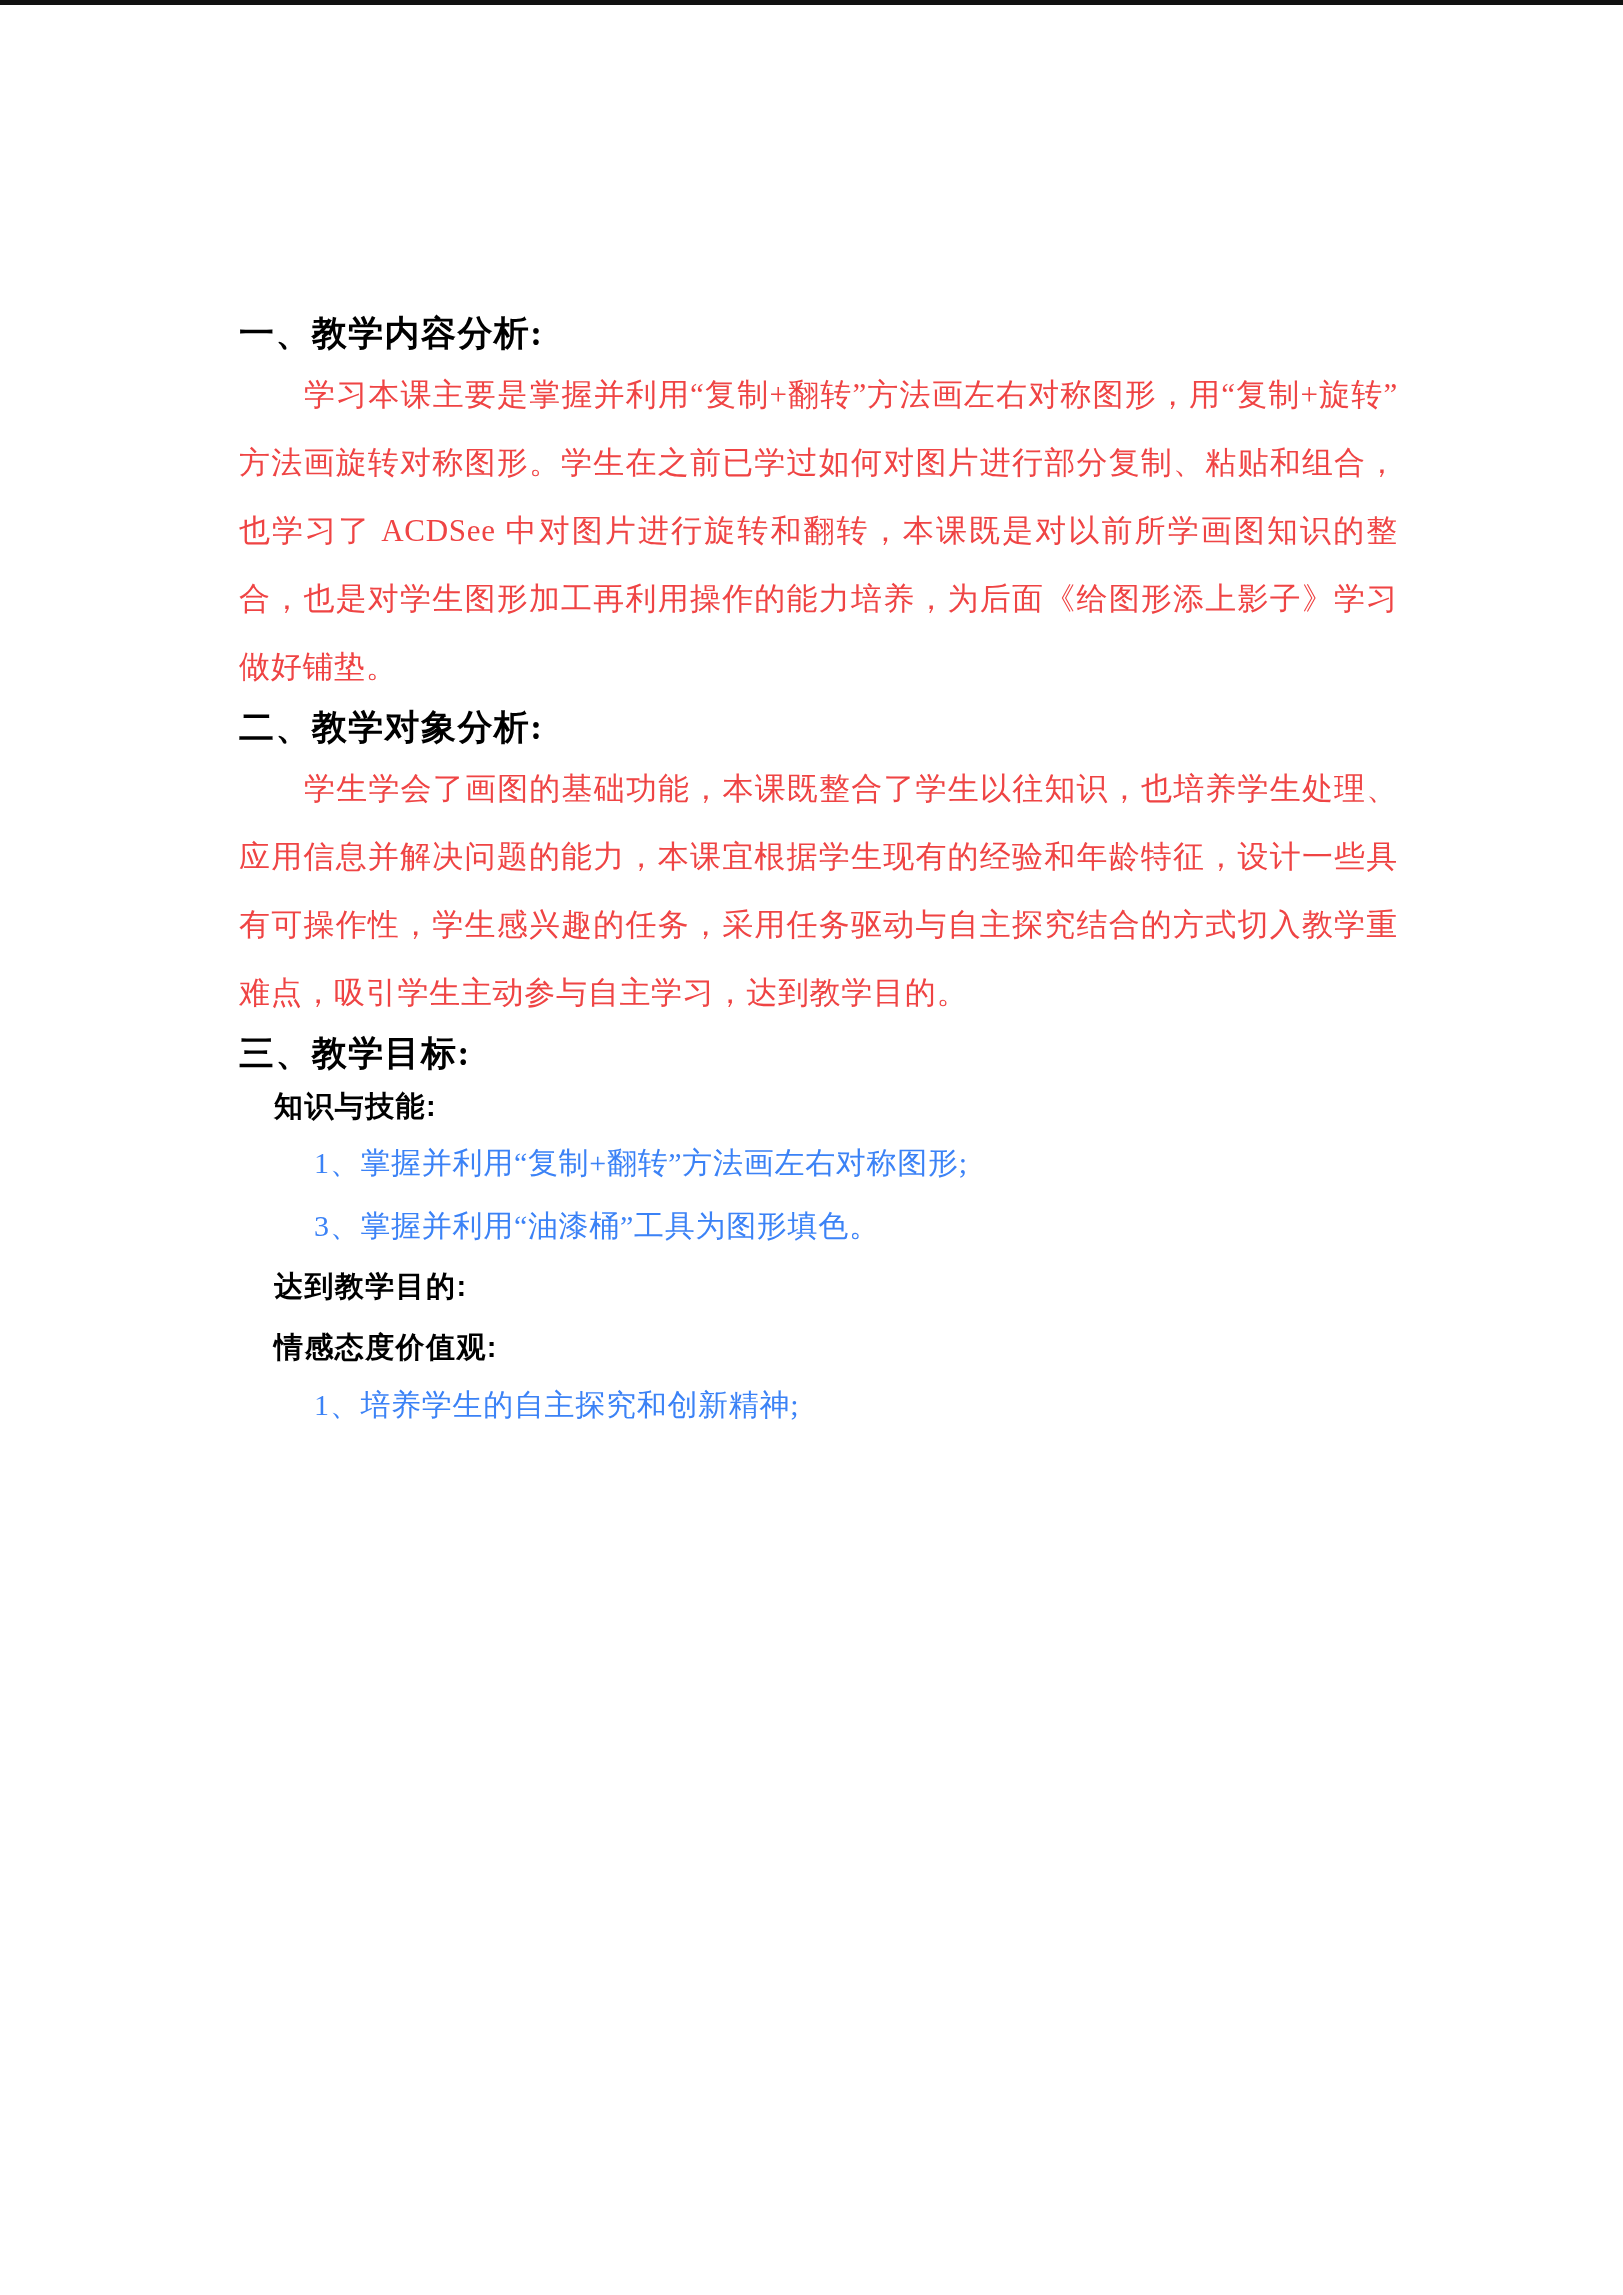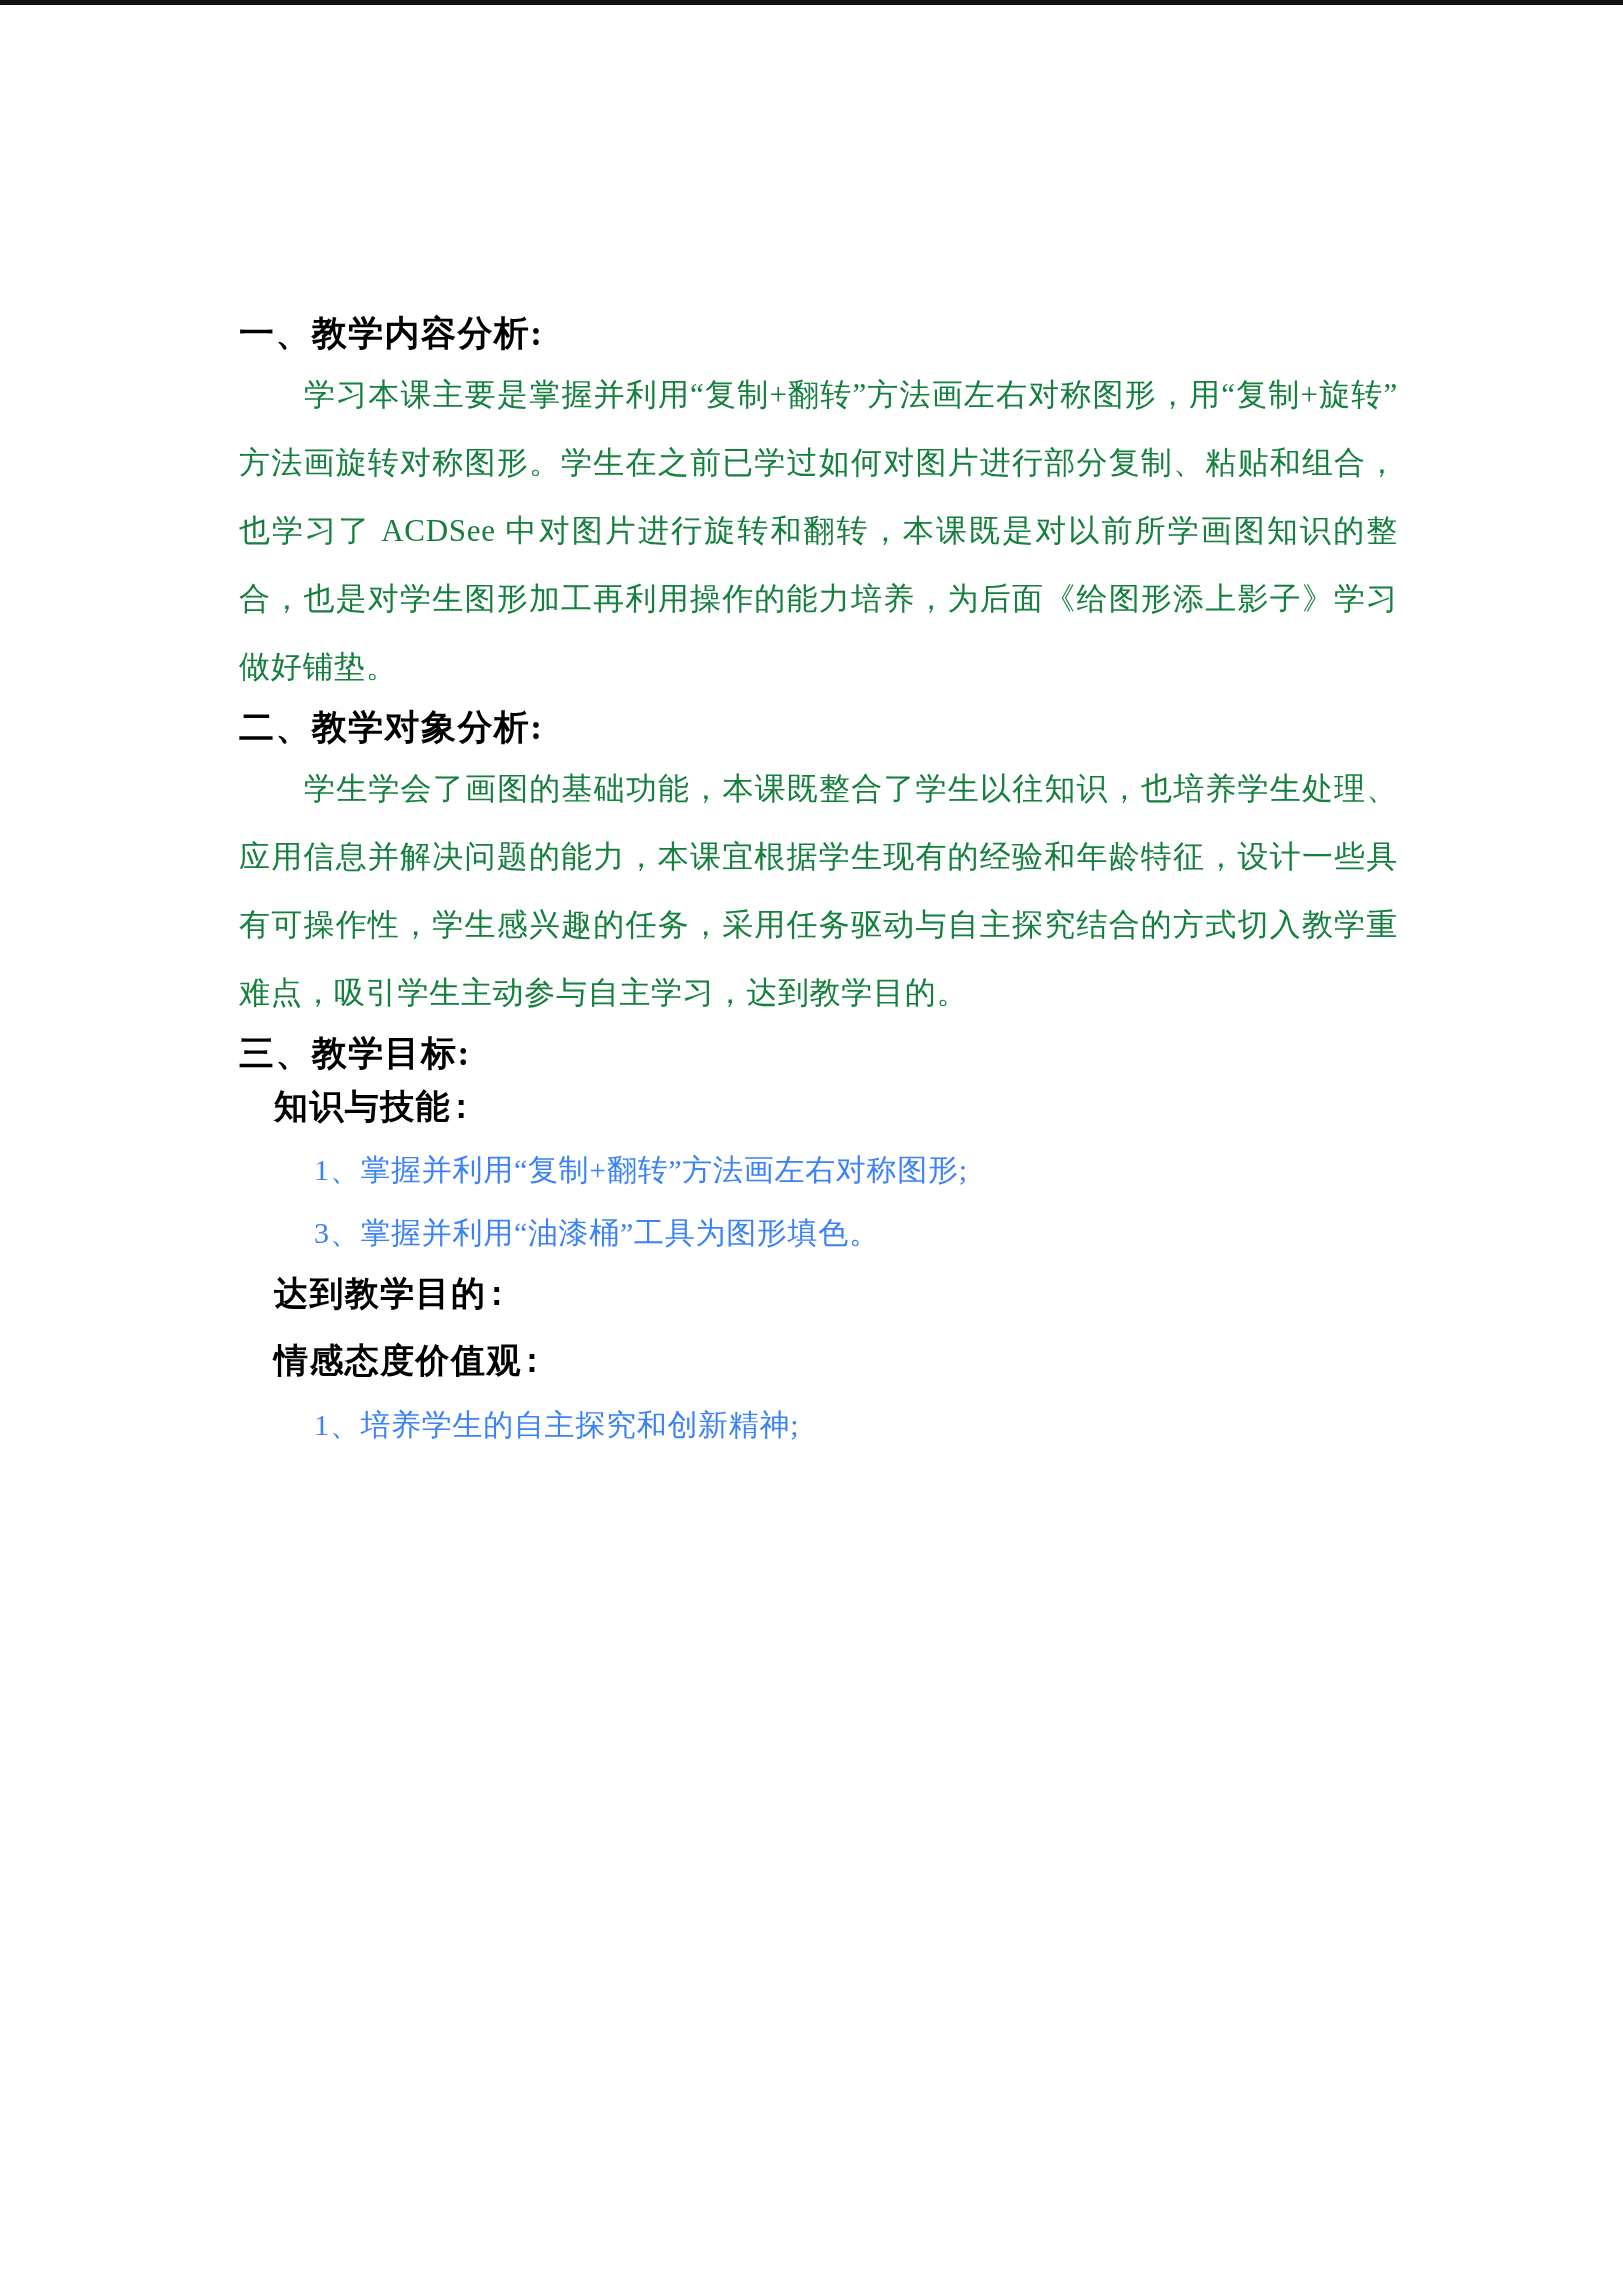--- a/index.html
+++ b/index.html
@@ -56,39 +56,39 @@
     font-family: "Liberation Serif", "DejaVu Serif", serif;
     font-size: 35px;
     font-weight: 700;
     letter-spacing: 1.4px;
     line-height: 1.35;
     margin: 0 0 4.1px 0;
     color: #000000;
   }
 
   .sub-heading {
-    font-family: Liberation Mono, monospace;
-    font-size: 34px;
+    font-family: Liberation Sans, sans-serif;
+    font-size: 29px;
     font-weight: 700;
     letter-spacing: 1.4px;
     line-height: 1.35;
     margin: 9.5px 0 5.5px 0;
     padding-left: 35px;
     color: #000000;
   }
 
   .para {
     font-size: 31px;
     line-height: 68px;
     letter-spacing: 0.7px;
     text-align: justify;
     text-justify: inter-ideograph;
     margin: 0 0 2.7px 0;
     text-indent: 65px;
-    color: #15803d;
+    color: #ef4444;
   }
 
   .list-item {
     font-size: 30px;
     line-height: 63px;
     letter-spacing: 0.7px;
     margin: 0;
     padding-left: 75px;
     color: #3b82f6;
   }

